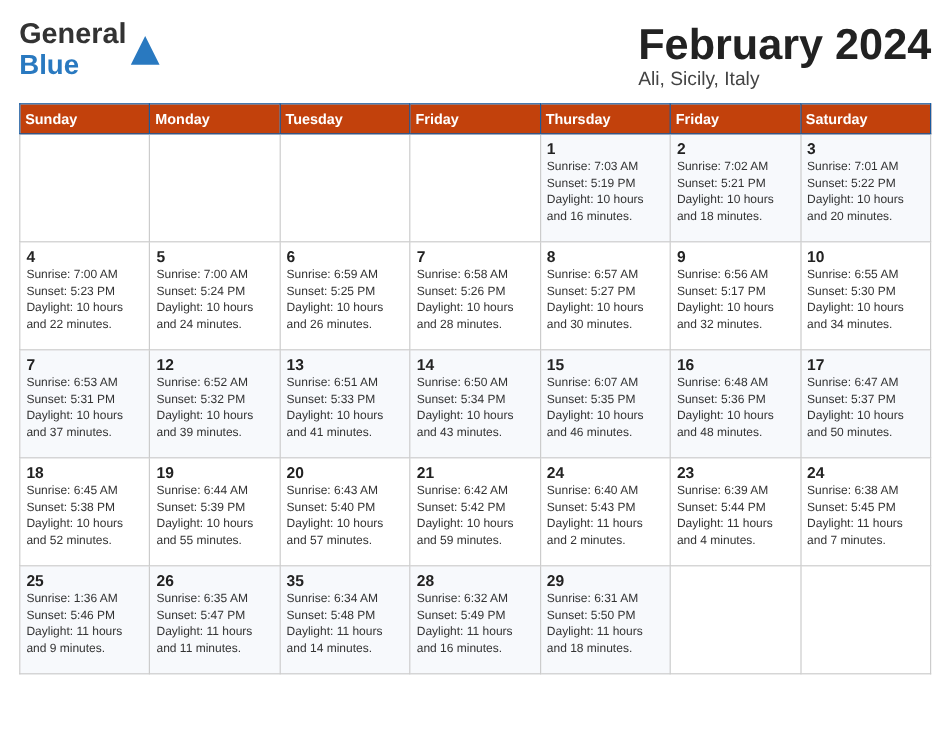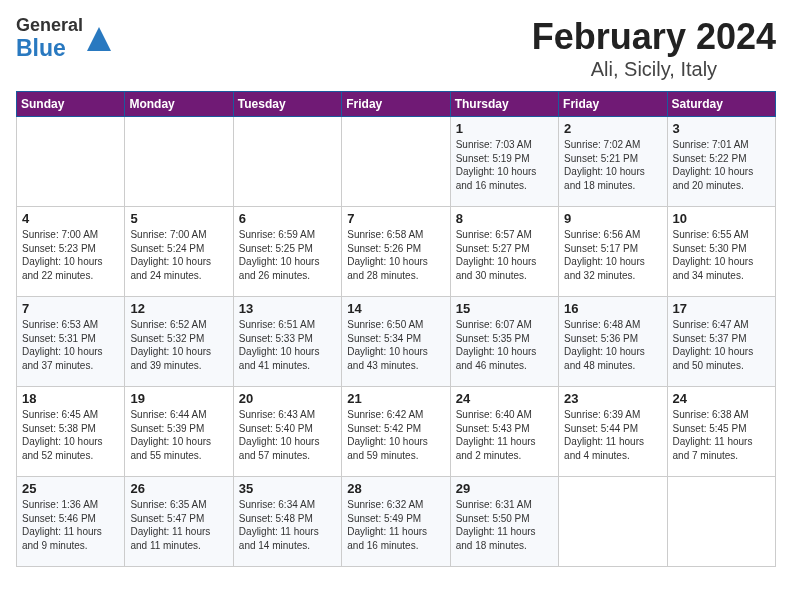--- a/index.html
+++ b/index.html
@@ -24,38 +24,38 @@
       display: flex;
       flex-direction: column;
       line-height: 1.1;
     }
     .logo-icon {
       width: 28px;
       height: 28px;
       margin-left: 2px;
     }
     .title-block {
-      text-align: center;
+      text-align: left;
     }
     .month-year {
       font-size: 36px;
       font-weight: bold;
       color: #222;
     }
     .location {
-      font-size: 20px;
+      font-size: 16px;
       color: #444;
     }
     table {
       width: 100%;
       border-collapse: collapse;
       table-layout: fixed;
     }
     thead th {
-      background-color: #701a75;
+      background-color: #c2410c;
       color: #fff;
       font-size: 12px;
       font-weight: bold;
       padding: 5px 4px;
       text-align: left;
       border: 1px solid #1a5a9e;
     }
     tbody td {
       vertical-align: top;
       border: 1px solid #ccc;
@@ -83,21 +83,21 @@
     .empty-cell {
       background: #fff !important;
     }
   </style>
 </head>
 <body>
 
 <div class="header">
   <div class="logo">
     <div class="logo-text">
-      <span style="font-size:18px;font-weight:bold;color:#333;line-height:1.1;">General</span>
+      <span style="font-size:24px;font-weight:bold;color:#333;line-height:1.1;">General</span>
       <span style="font-size:23px;font-weight:bold;color:#2979c0;line-height:1.1;">Blue</span>
     </div>
     <svg class="logo-icon" viewBox="0 0 28 28" xmlns="http://www.w3.org/2000/svg">
       <polygon points="14,2 26,26 2,26" fill="#2979c0"></polygon>
     </svg>
   </div>
   <div class="title-block">
     <div class="month-year">February 2024</div>
     <div class="location">Ali, Sicily, Italy</div>
   </div>

